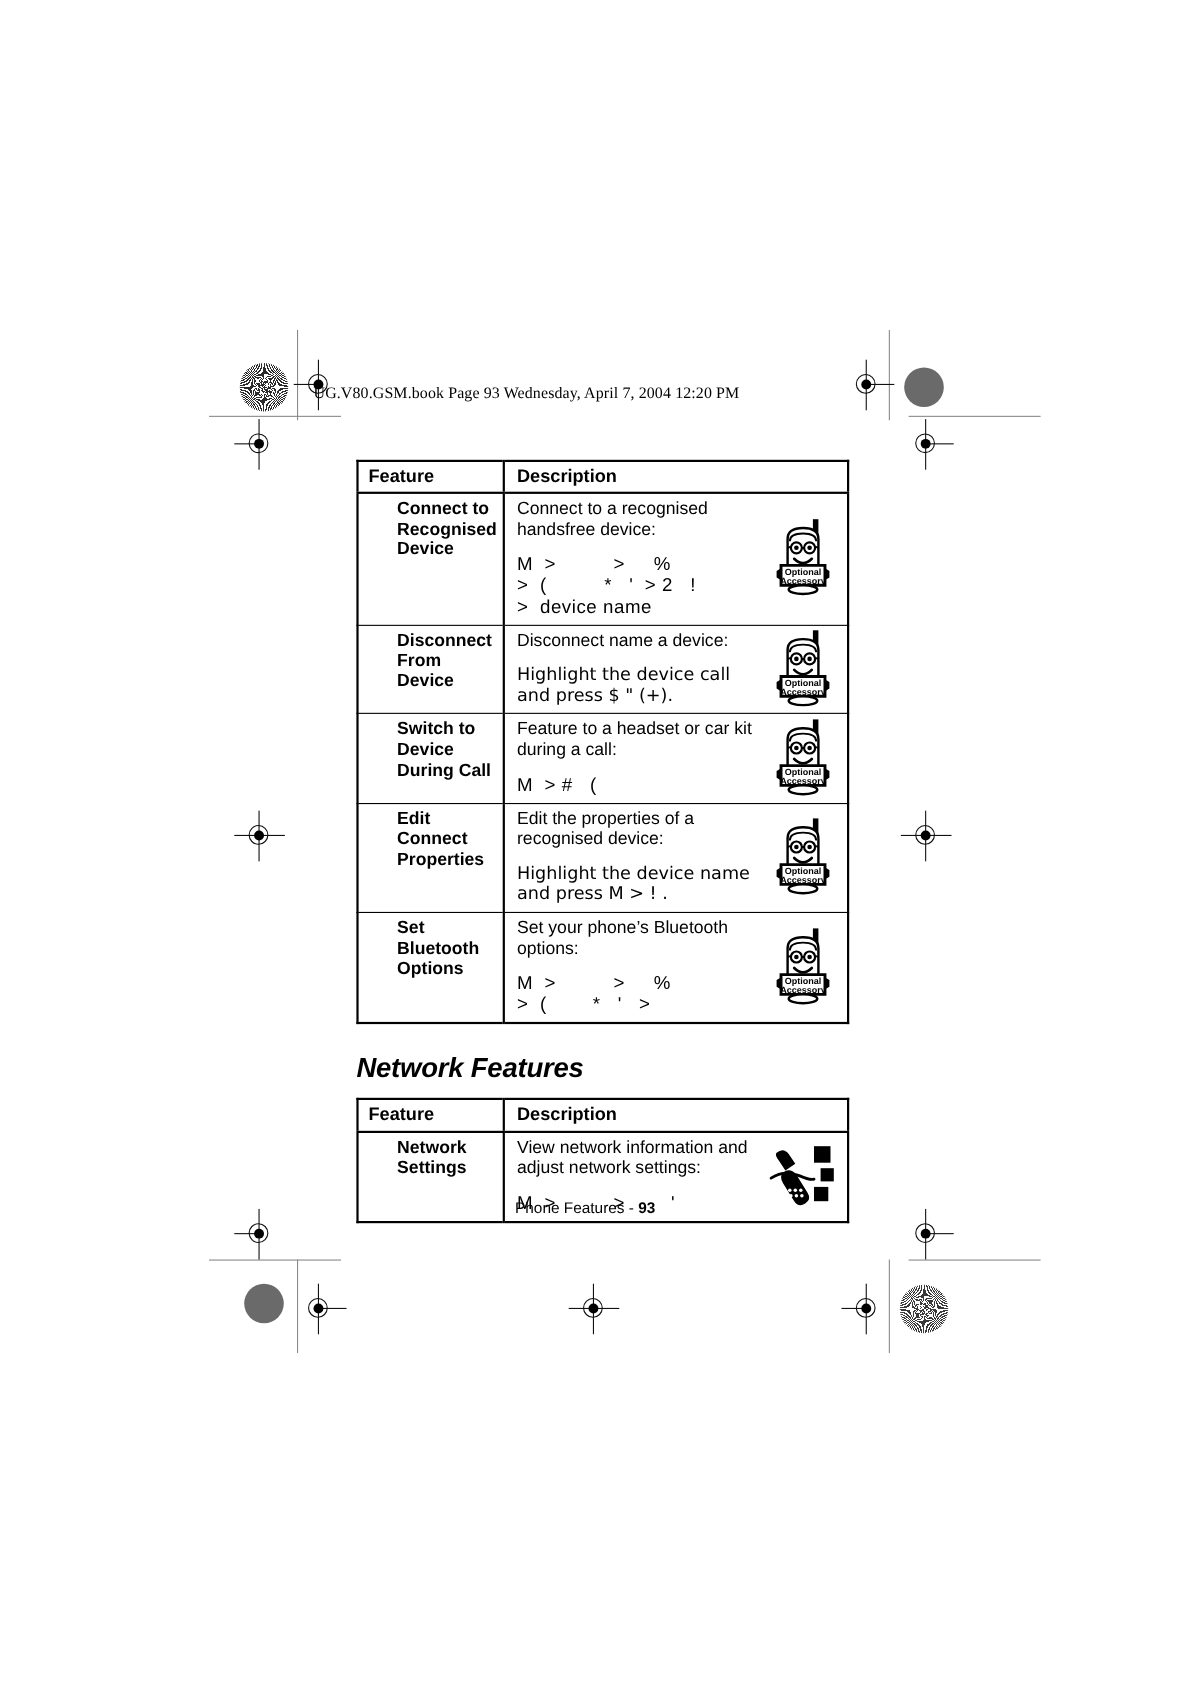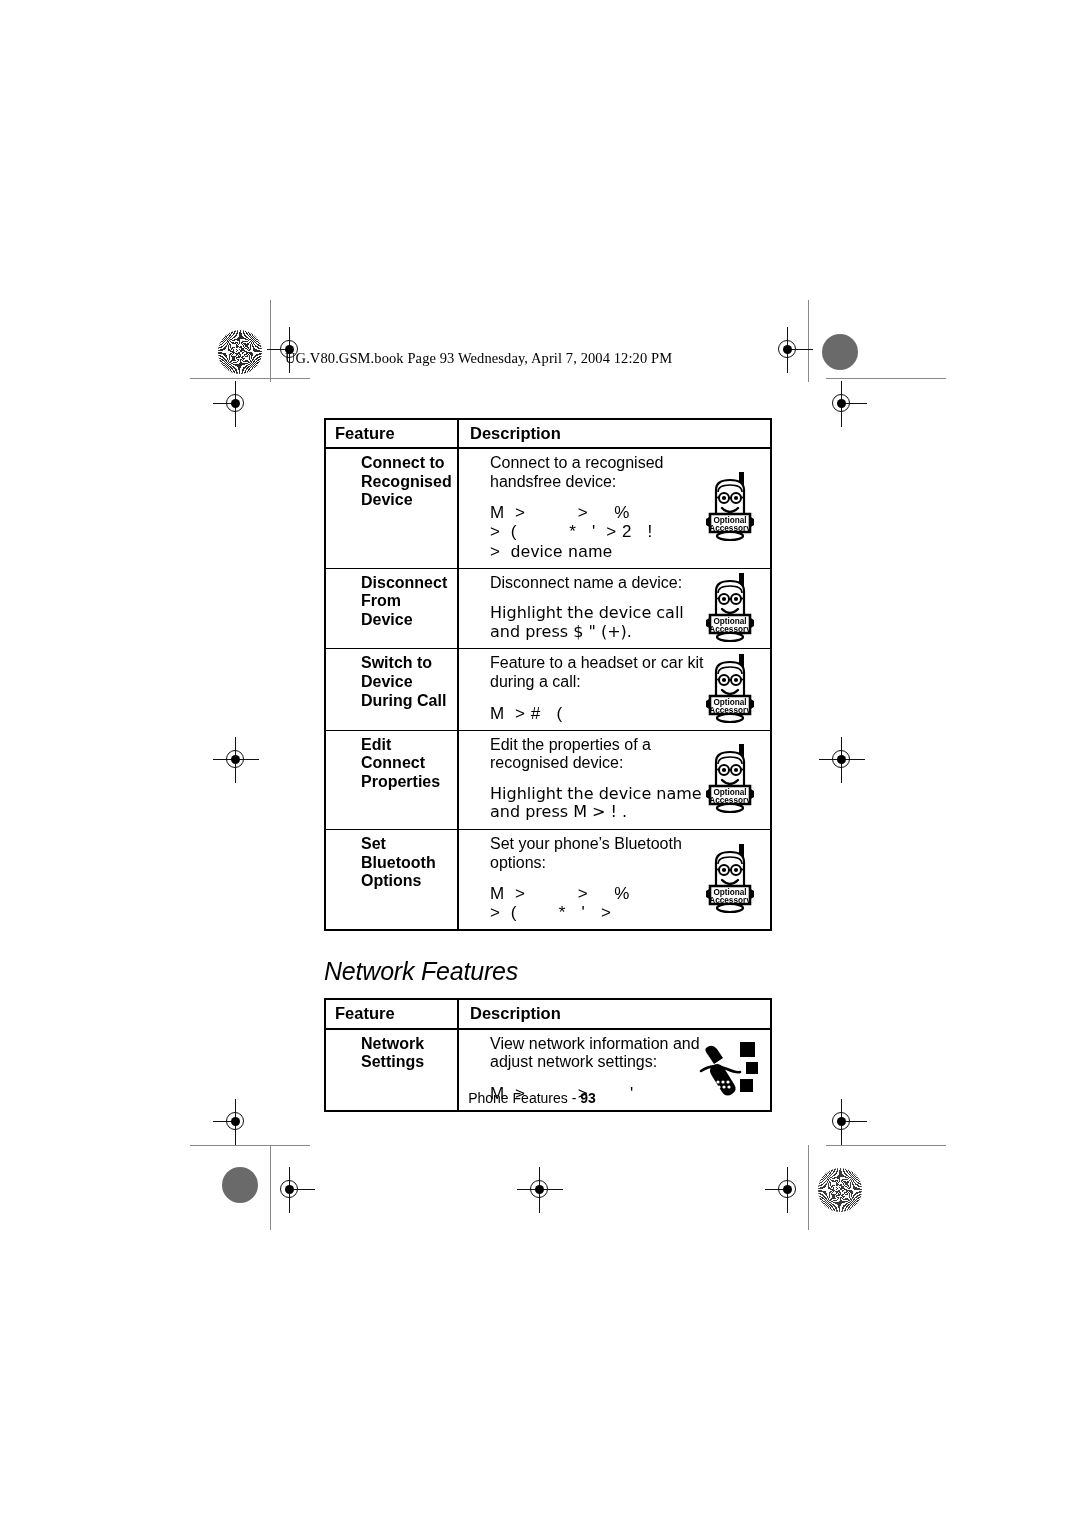--- a/index.html
+++ b/index.html
@@ -126,21 +126,21 @@
     font-weight: bold;
     padding-left: 35px;
   }
   tr.drow > td.col-desc {
     border-left: 2.2px solid #000;
     padding-left: 11px;
     padding-right: 4px;
     position: relative;
   }
 
-  .desc-wrap { position: relative; min-height: 18px; margin-left: 20px; }
+  .desc-wrap { position: relative; min-height: 18px; }
   .desc-text { max-width: 218px; }
   .desc-text p { margin: 0; }
   .desc-text p.gap { margin-top: 12px; }
 
   
   .navpath {
     margin-top: 12px;
     font-size: 17px;
     line-height: 1.13;
     white-space: pre;
@@ -159,21 +159,21 @@
     width: 62px;
     height: 74px;
   }
   .icon-slot.net { width: 74px; height: 62px; }
   .icon-slot svg { display: block; width: 100%; height: 100%; }
 
   
   h2.section {
     font-size: 25px;
     font-style: italic;
-    font-weight: normal;
+    font-weight: bold;
     margin: 26px 0 12px 0;
     letter-spacing: -0.2px;
   }
 
   
   .footer {
     position: absolute;
     left: 0; right: 16px;
     top: 1090px;
     text-align: center;

